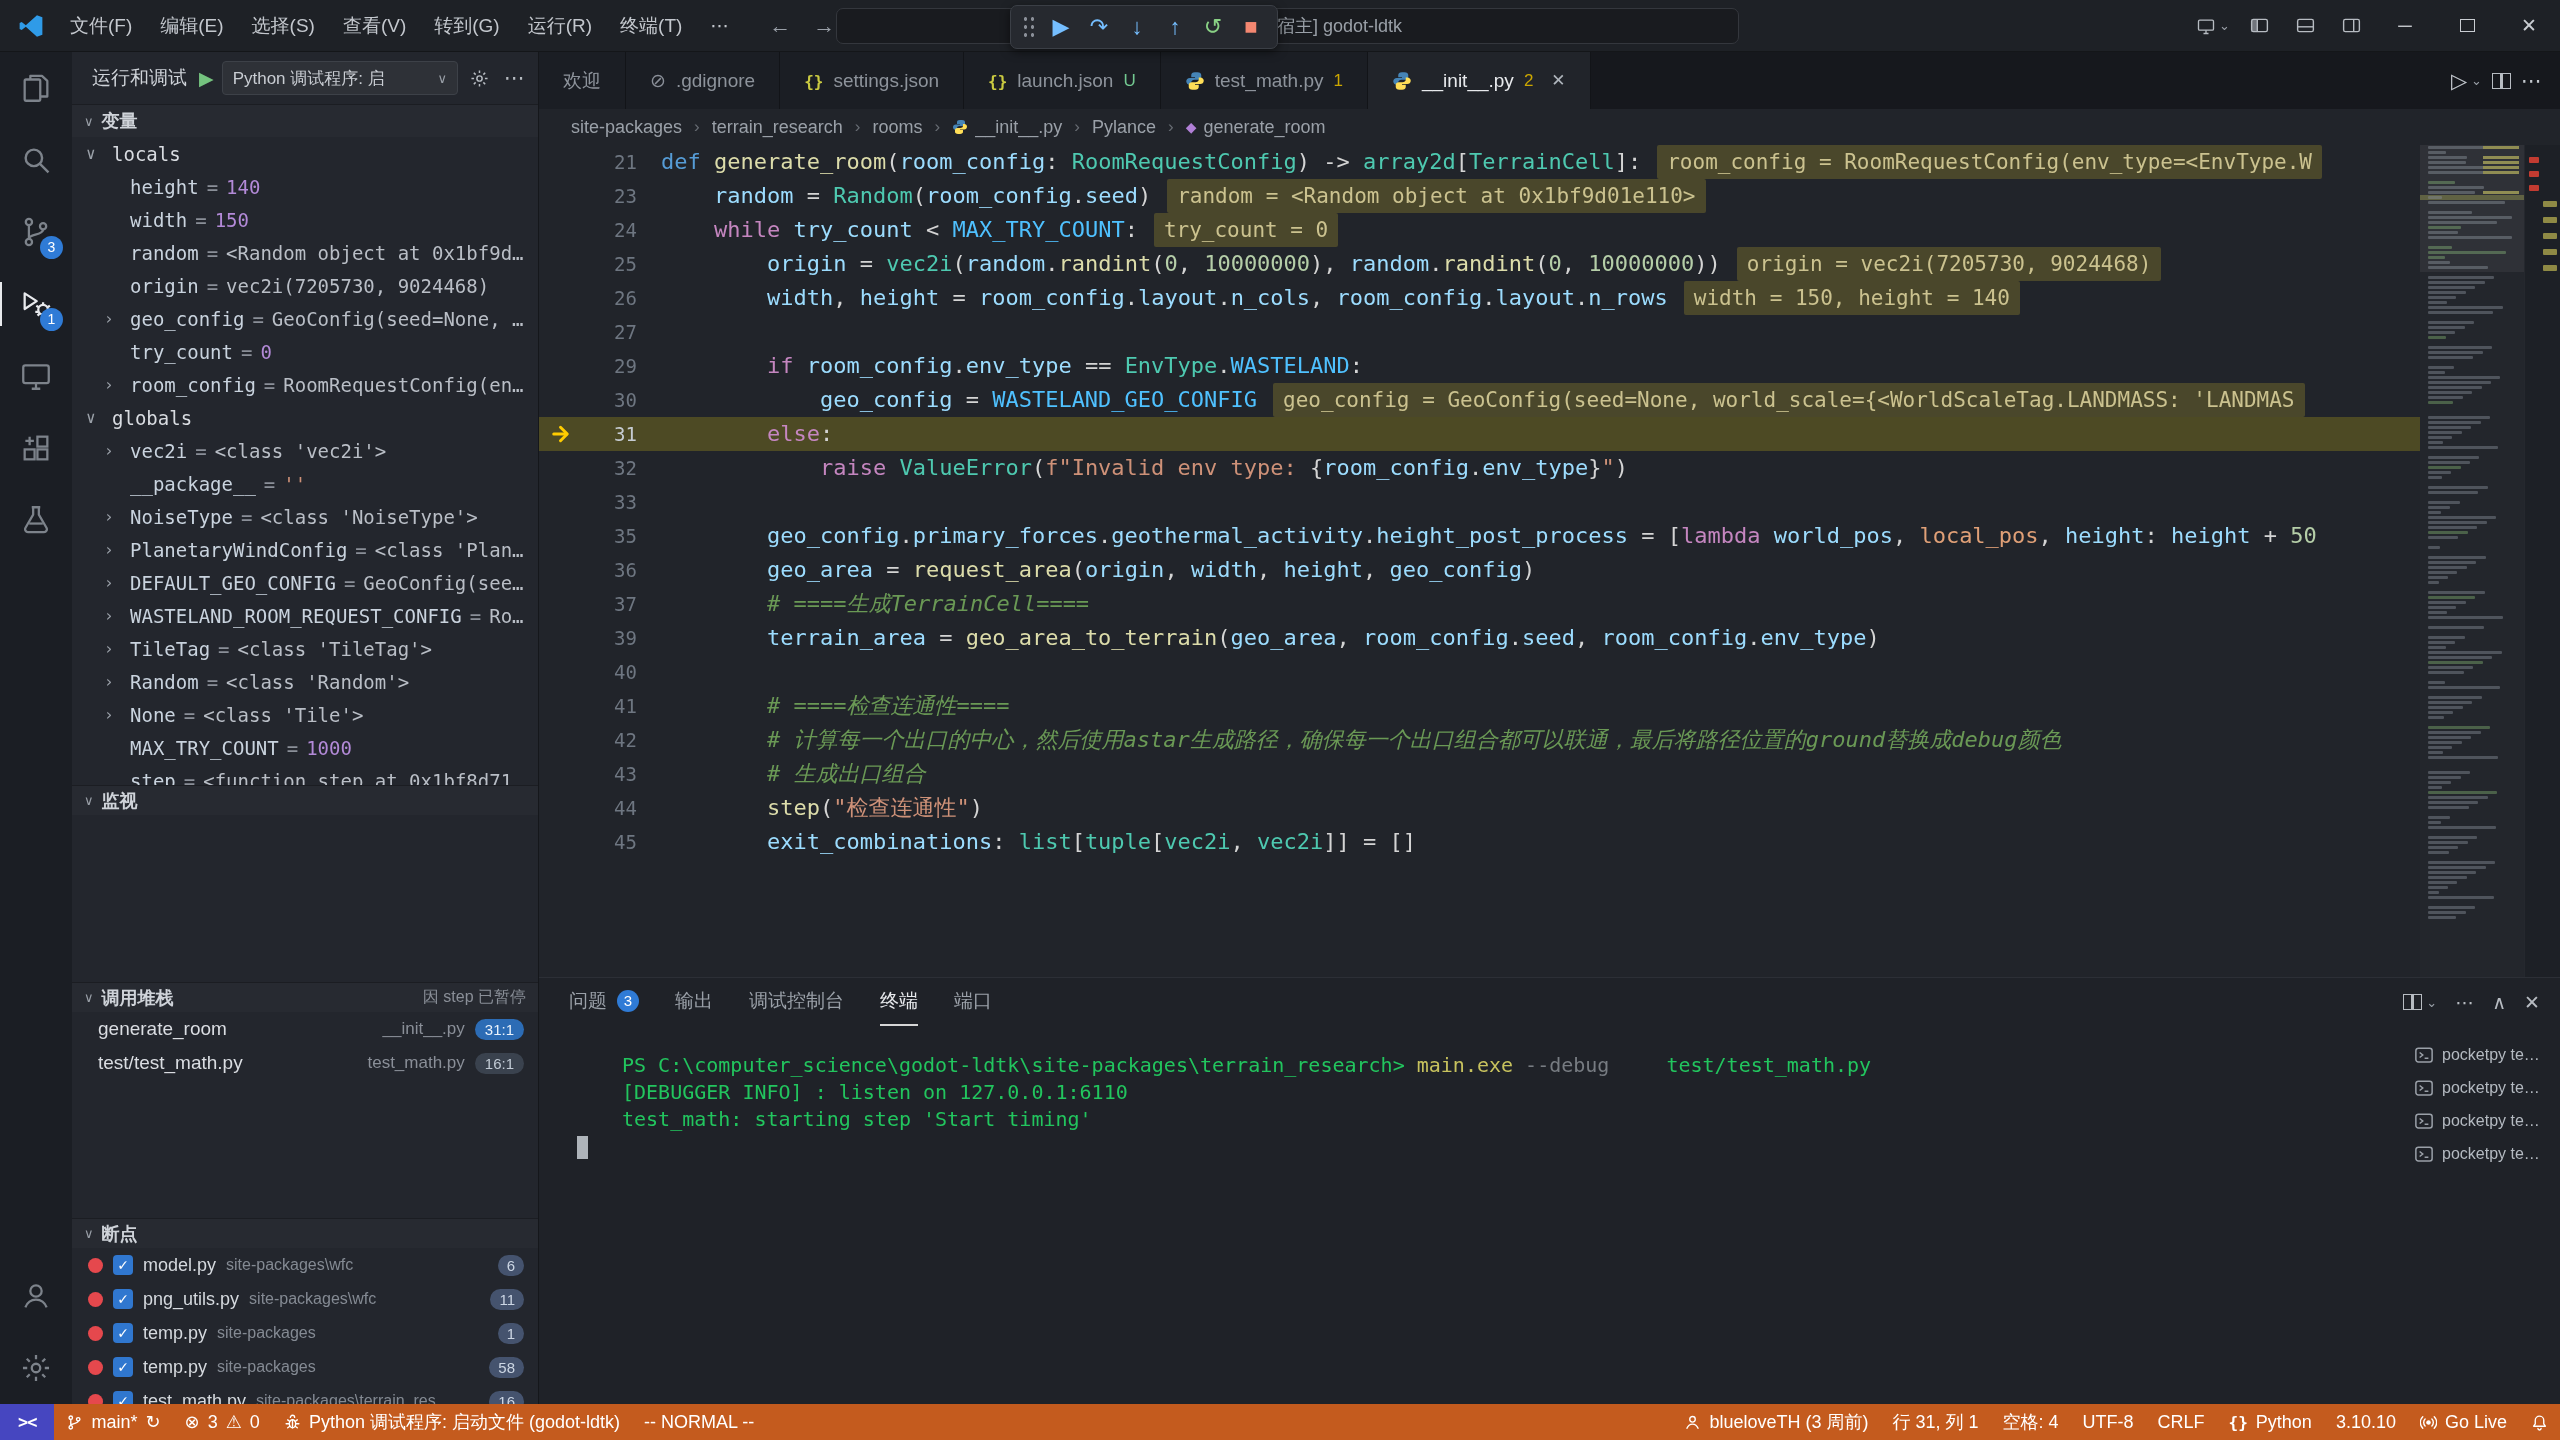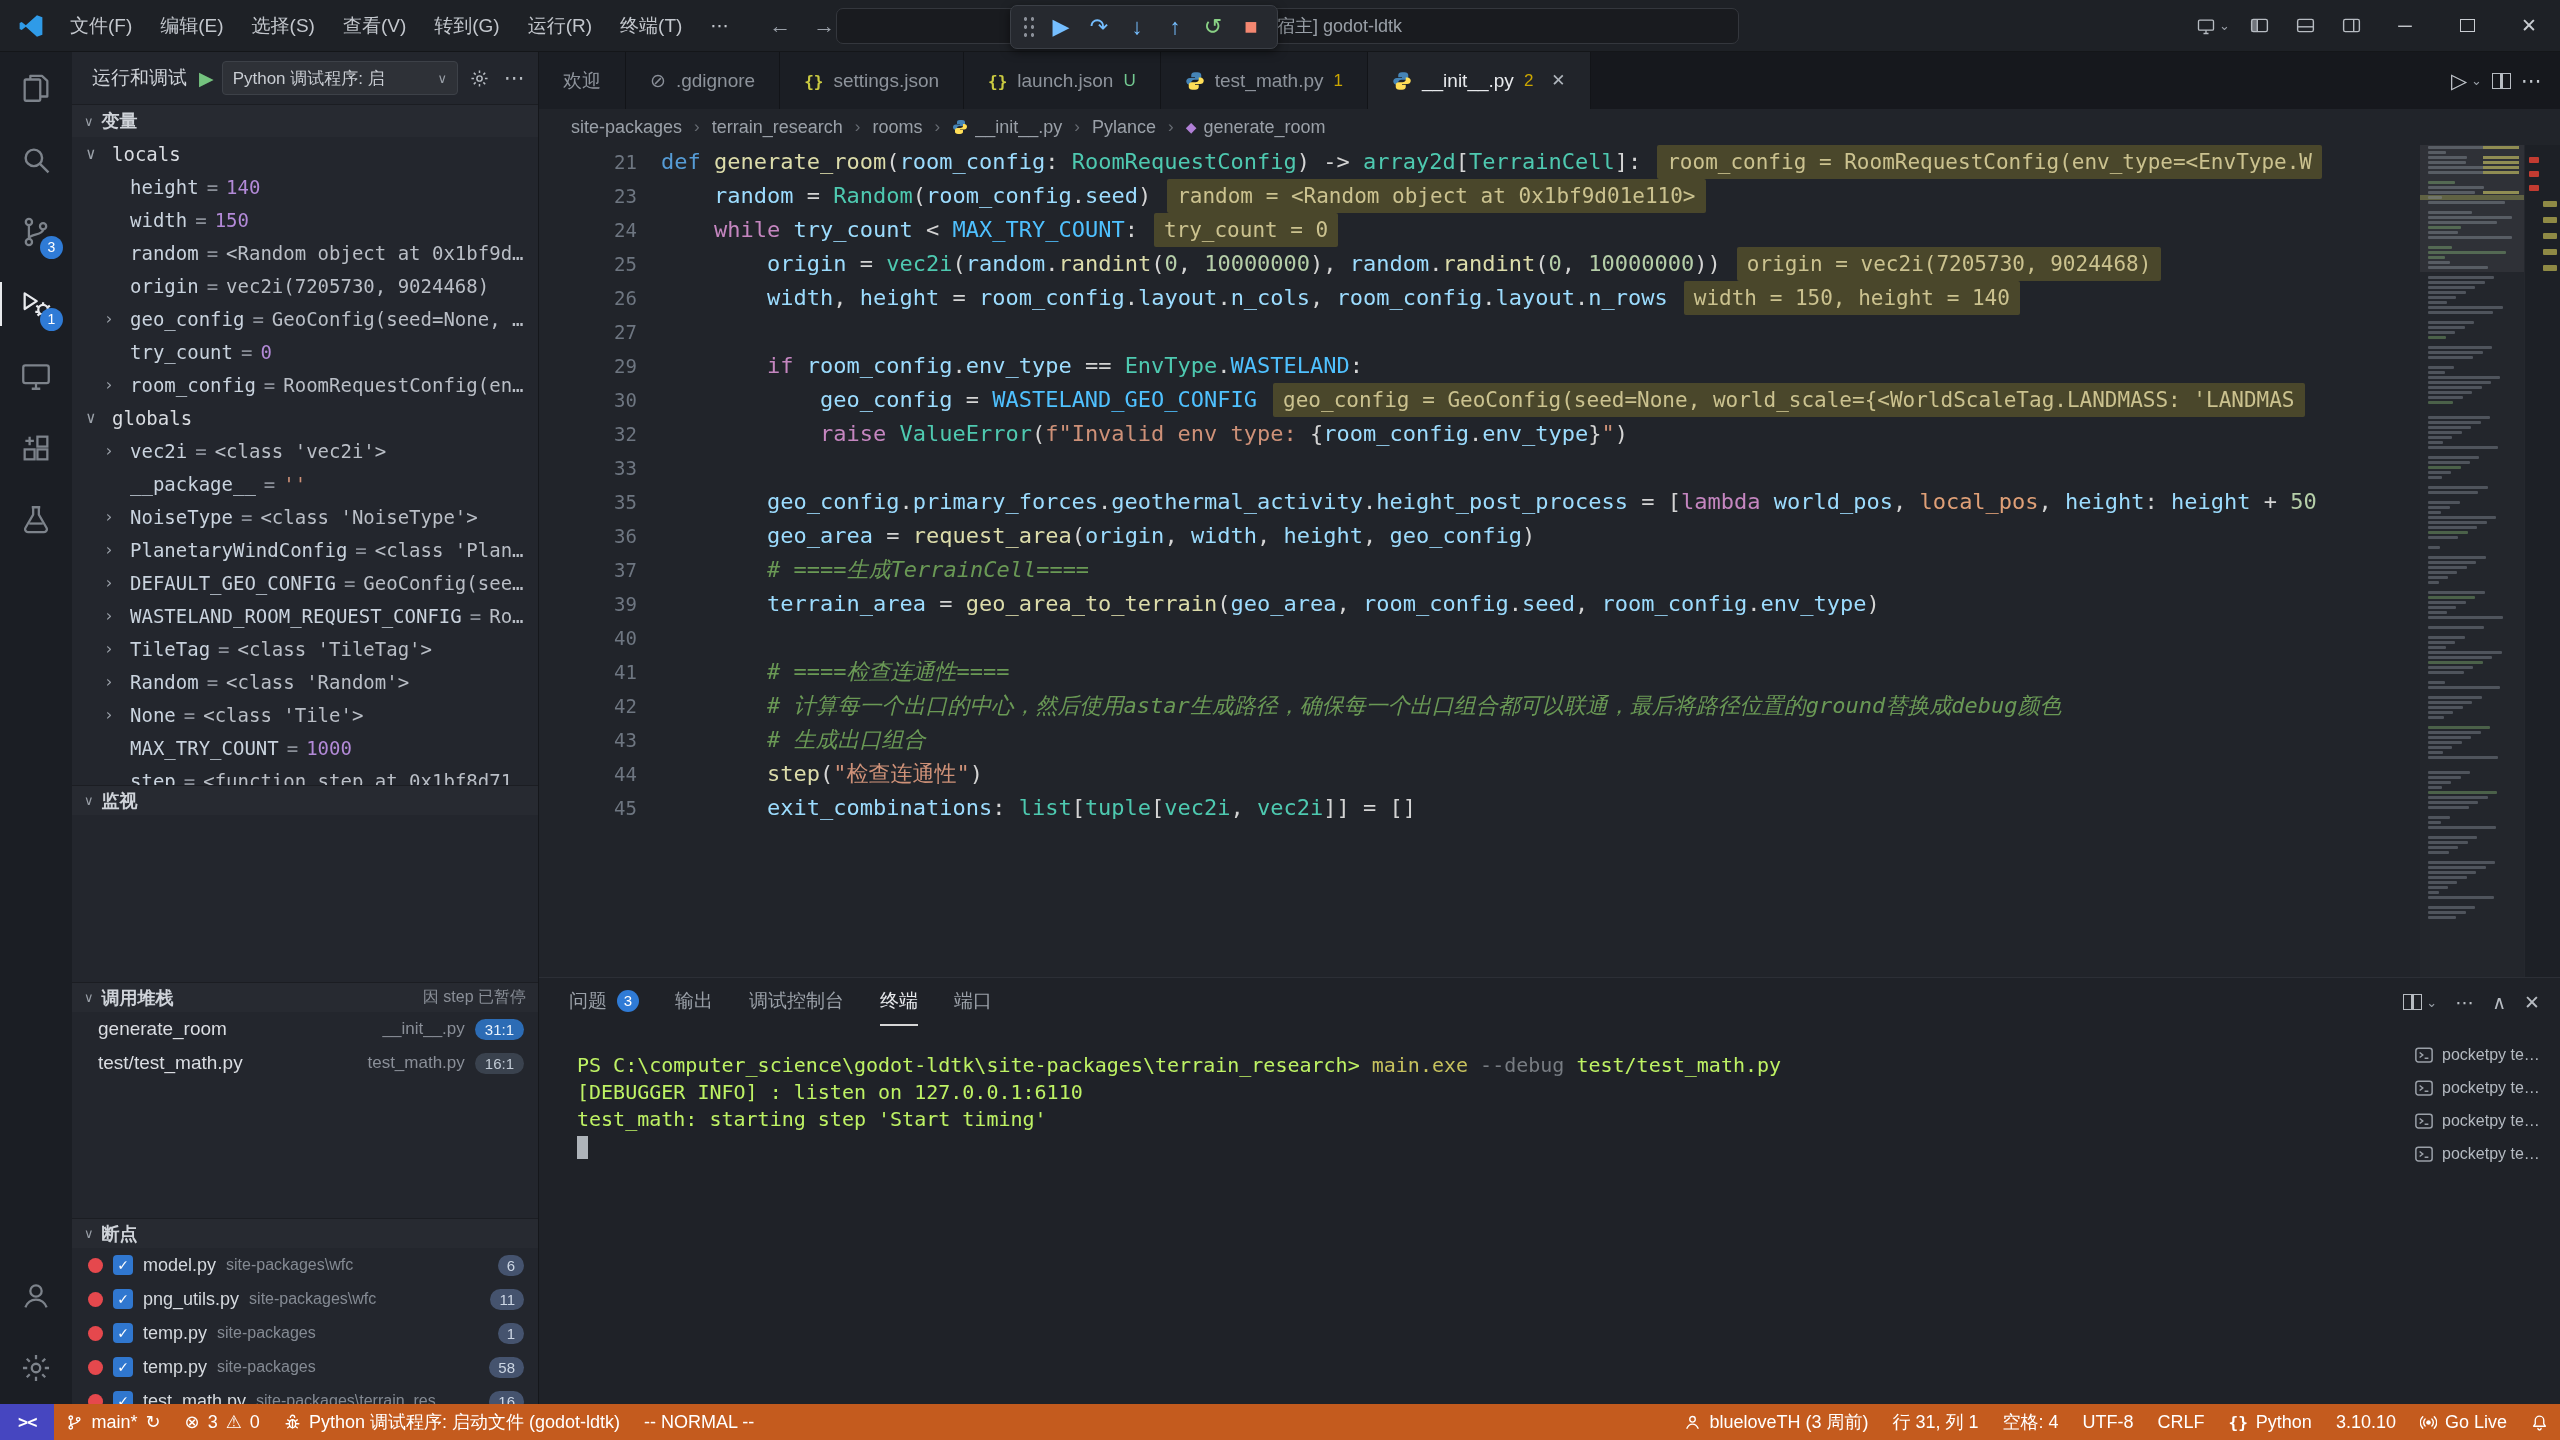--- a/index.html
+++ b/index.html
@@ -115,21 +115,21 @@
 #panel-header{height:48px;flex:0 0 auto;display:flex;align-items:center;padding:0 20px 0 30px;}
 #panel-tabs{display:flex;height:48px;}
 .panel-tab{margin-right:36px;font-size:19px;color:#9aa0a8;height:48px;display:flex;align-items:center;gap:10px;border-bottom:2px solid transparent;white-space:nowrap;}
 .panel-tab.active{color:#e8eaed;border-bottom-color:#d7d7d7;}
 .panel-badge{background:#2f7bd6;color:#fff;border-radius:11px;font-size:15px;min-width:22px;height:22px;line-height:22px;text-align:center;padding:0 5px;}
 #panel-actions{margin-left:auto;display:flex;align-items:center;gap:18px;color:#b7bcc2;font-size:19px;}
 .pa-btn{display:flex;align-items:center;gap:4px;}
 #panel-body{flex:1;display:flex;min-height:0;}
 #terminal{flex:1;padding:26px 0 0 38px;font-family:"DejaVu Sans Mono",monospace;font-size:20px;line-height:27px;overflow:hidden;}
 .term-line{white-space:pre;}
-.t-w{color:#bef264;}.t-y{color:#c7c25e;}.t-dim{color:#777c82;}
+.t-w{color:#22c55e;margin-left:45px;}.t-y{color:#c7c25e;}.t-dim{color:#777c82;}
 .term-cursor{width:11px;height:23px;background:#aeb4ba;margin-top:3px;}
 #terminal-list{width:150px;flex:0 0 auto;padding:12px 8px 0 4px;}
 .term-item{display:flex;align-items:center;gap:8px;height:33px;color:#b4bac1;font-size:16px;white-space:nowrap;overflow:hidden;}
 .term-item-icon{flex:0 0 auto;}
 
 
 #statusbar{height:36px;background:#c45b1e;display:flex;color:#fff;font-size:18px;flex:0 0 auto;overflow:hidden;}
 #sb-left{display:flex;}
 #sb-right{margin-left:auto;display:flex;}
 .sb-item{display:flex;align-items:center;gap:8px;padding:0 12px;height:36px;white-space:nowrap;}
@@ -567,20 +567,24 @@
     <div id="code-wrap">
       <div id="code-lines">
           <div class="code-line"><span class="glyph"></span><span class="lnum">21</span><span class="ltext"><span class="tk-kw">def</span><span class="tk-txt"> </span><span class="tk-fn">generate_room</span><span class="tk-op">(</span><span class="tk-var">room_config</span><span class="tk-op">: </span><span class="tk-cls">RoomRequestConfig</span><span class="tk-op">) -&gt; </span><span class="tk-cls">array2d</span><span class="tk-op">[</span><span class="tk-cls">TerrainCell</span><span class="tk-op">]:</span><span class="inline-val">room_config = RoomRequestConfig(env_type=&lt;EnvType.W</span></span></div>
           <div class="code-line"><span class="glyph"></span><span class="lnum">23</span><span class="ltext"><span class="tk-txt">    </span><span class="tk-var">random</span><span class="tk-op"> = </span><span class="tk-cls">Random</span><span class="tk-op">(</span><span class="tk-var">room_config</span><span class="tk-op">.</span><span class="tk-var">seed</span><span class="tk-op">)</span><span class="inline-val">random = &lt;Random object at 0x1bf9d01e110&gt;</span></span></div>
           <div class="code-line"><span class="glyph"></span><span class="lnum">24</span><span class="ltext"><span class="tk-txt">    </span><span class="tk-ctrl">while</span><span class="tk-txt"> </span><span class="tk-var">try_count</span><span class="tk-op"> &lt; </span><span class="tk-const">MAX_TRY_COUNT</span><span class="tk-op">:</span><span class="inline-val">try_count = 0</span></span></div>
           <div class="code-line"><span class="glyph"></span><span class="lnum">25</span><span class="ltext"><span class="tk-txt">        </span><span class="tk-var">origin</span><span class="tk-op"> = </span><span class="tk-cls">vec2i</span><span class="tk-op">(</span><span class="tk-var">random</span><span class="tk-op">.</span><span class="tk-fn">randint</span><span class="tk-op">(</span><span class="tk-num">0</span><span class="tk-op">, </span><span class="tk-num">10000000</span><span class="tk-op">), </span><span class="tk-var">random</span><span class="tk-op">.</span><span class="tk-fn">randint</span><span class="tk-op">(</span><span class="tk-num">0</span><span class="tk-op">, </span><span class="tk-num">10000000</span><span class="tk-op">))</span><span class="inline-val">origin = vec2i(7205730, 9024468)</span></span></div>
           <div class="code-line"><span class="glyph"></span><span class="lnum">26</span><span class="ltext"><span class="tk-txt">        </span><span class="tk-var">width</span><span class="tk-op">, </span><span class="tk-var">height</span><span class="tk-op"> = </span><span class="tk-var">room_config</span><span class="tk-op">.</span><span class="tk-var">layout</span><span class="tk-op">.</span><span class="tk-var">n_cols</span><span class="tk-op">, </span><span class="tk-var">room_config</span><span class="tk-op">.</span><span class="tk-var">layout</span><span class="tk-op">.</span><span class="tk-var">n_rows</span><span class="inline-val">width = 150, height = 140</span></span></div>
           <div class="code-line"><span class="glyph"></span><span class="lnum">27</span><span class="ltext"></span></div>
           <div class="code-line"><span class="glyph"></span><span class="lnum">29</span><span class="ltext"><span class="tk-txt">        </span><span class="tk-ctrl">if</span><span class="tk-txt"> </span><span class="tk-var">room_config</span><span class="tk-op">.</span><span class="tk-var">env_type</span><span class="tk-op"> == </span><span class="tk-cls">EnvType</span><span class="tk-op">.</span><span class="tk-const">WASTELAND</span><span class="tk-op">:</span></span></div>
           <div class="code-line"><span class="glyph"></span><span class="lnum">30</span><span class="ltext"><span class="tk-txt">            </span><span class="tk-var">geo_config</span><span class="tk-op"> = </span><span class="tk-const">WASTELAND_GEO_CONFIG</span><span class="inline-val">geo_config = GeoConfig(seed=None, world_scale={&lt;WorldScaleTag.LANDMASS: 'LANDMAS</span></span></div>
+          <div class="code-line cur"><span class="glyph"><svg width="24" height="24" viewBox="0 0 16 16" fill="none" stroke="#ffcc00" stroke-width="2" stroke-linecap="round" stroke-linejoin="round">
+                <path d="M2.5 8h8.5"></path>
+                <path d="M7 3.5 11.5 8 7 12.5"></path>
+              </svg></span><span class="lnum">31</span><span class="ltext"><span class="tk-txt">        </span><span class="tk-ctrl">else</span><span class="tk-op">:</span></span></div>
           <div class="code-line"><span class="glyph"></span><span class="lnum">32</span><span class="ltext"><span class="tk-txt">            </span><span class="tk-ctrl">raise</span><span class="tk-txt"> </span><span class="tk-cls">ValueError</span><span class="tk-op">(</span><span class="tk-str">f"Invalid env type: </span><span class="tk-op">{</span><span class="tk-var">room_config</span><span class="tk-op">.</span><span class="tk-var">env_type</span><span class="tk-op">}</span><span class="tk-str">"</span><span class="tk-op">)</span></span></div>
           <div class="code-line"><span class="glyph"></span><span class="lnum">33</span><span class="ltext"></span></div>
           <div class="code-line"><span class="glyph"></span><span class="lnum">35</span><span class="ltext"><span class="tk-txt">        </span><span class="tk-var">geo_config</span><span class="tk-op">.</span><span class="tk-var">primary_forces</span><span class="tk-op">.</span><span class="tk-var">geothermal_activity</span><span class="tk-op">.</span><span class="tk-var">height_post_process</span><span class="tk-op"> = [</span><span class="tk-ctrl">lambda</span><span class="tk-txt"> </span><span class="tk-var">world_pos</span><span class="tk-op">, </span><span class="tk-param">local_pos</span><span class="tk-op">, </span><span class="tk-var">height</span><span class="tk-op">: </span><span class="tk-var">height</span><span class="tk-op"> + </span><span class="tk-num">50</span></span></div>
           <div class="code-line"><span class="glyph"></span><span class="lnum">36</span><span class="ltext"><span class="tk-txt">        </span><span class="tk-var">geo_area</span><span class="tk-op"> = </span><span class="tk-fn">request_area</span><span class="tk-op">(</span><span class="tk-var">origin</span><span class="tk-op">, </span><span class="tk-var">width</span><span class="tk-op">, </span><span class="tk-var">height</span><span class="tk-op">, </span><span class="tk-var">geo_config</span><span class="tk-op">)</span></span></div>
           <div class="code-line"><span class="glyph"></span><span class="lnum">37</span><span class="ltext"><span class="tk-txt">        </span><span class="tk-cmt"># ====生成TerrainCell====</span></span></div>
           <div class="code-line"><span class="glyph"></span><span class="lnum">39</span><span class="ltext"><span class="tk-txt">        </span><span class="tk-var">terrain_area</span><span class="tk-op"> = </span><span class="tk-fn">geo_area_to_terrain</span><span class="tk-op">(</span><span class="tk-var">geo_area</span><span class="tk-op">, </span><span class="tk-var">room_config</span><span class="tk-op">.</span><span class="tk-var">seed</span><span class="tk-op">, </span><span class="tk-var">room_config</span><span class="tk-op">.</span><span class="tk-var">env_type</span><span class="tk-op">)</span></span></div>
           <div class="code-line"><span class="glyph"></span><span class="lnum">40</span><span class="ltext"></span></div>
           <div class="code-line"><span class="glyph"></span><span class="lnum">41</span><span class="ltext"><span class="tk-txt">        </span><span class="tk-cmt"># ====检查连通性====</span></span></div>
           <div class="code-line"><span class="glyph"></span><span class="lnum">42</span><span class="ltext"><span class="tk-txt">        </span><span class="tk-cmt"># 计算每一个出口的中心，然后使用astar生成路径，确保每一个出口组合都可以联通，最后将路径位置的ground替换成debug颜色</span></span></div>
           <div class="code-line"><span class="glyph"></span><span class="lnum">43</span><span class="ltext"><span class="tk-txt">        </span><span class="tk-cmt"># 生成出口组合</span></span></div>

